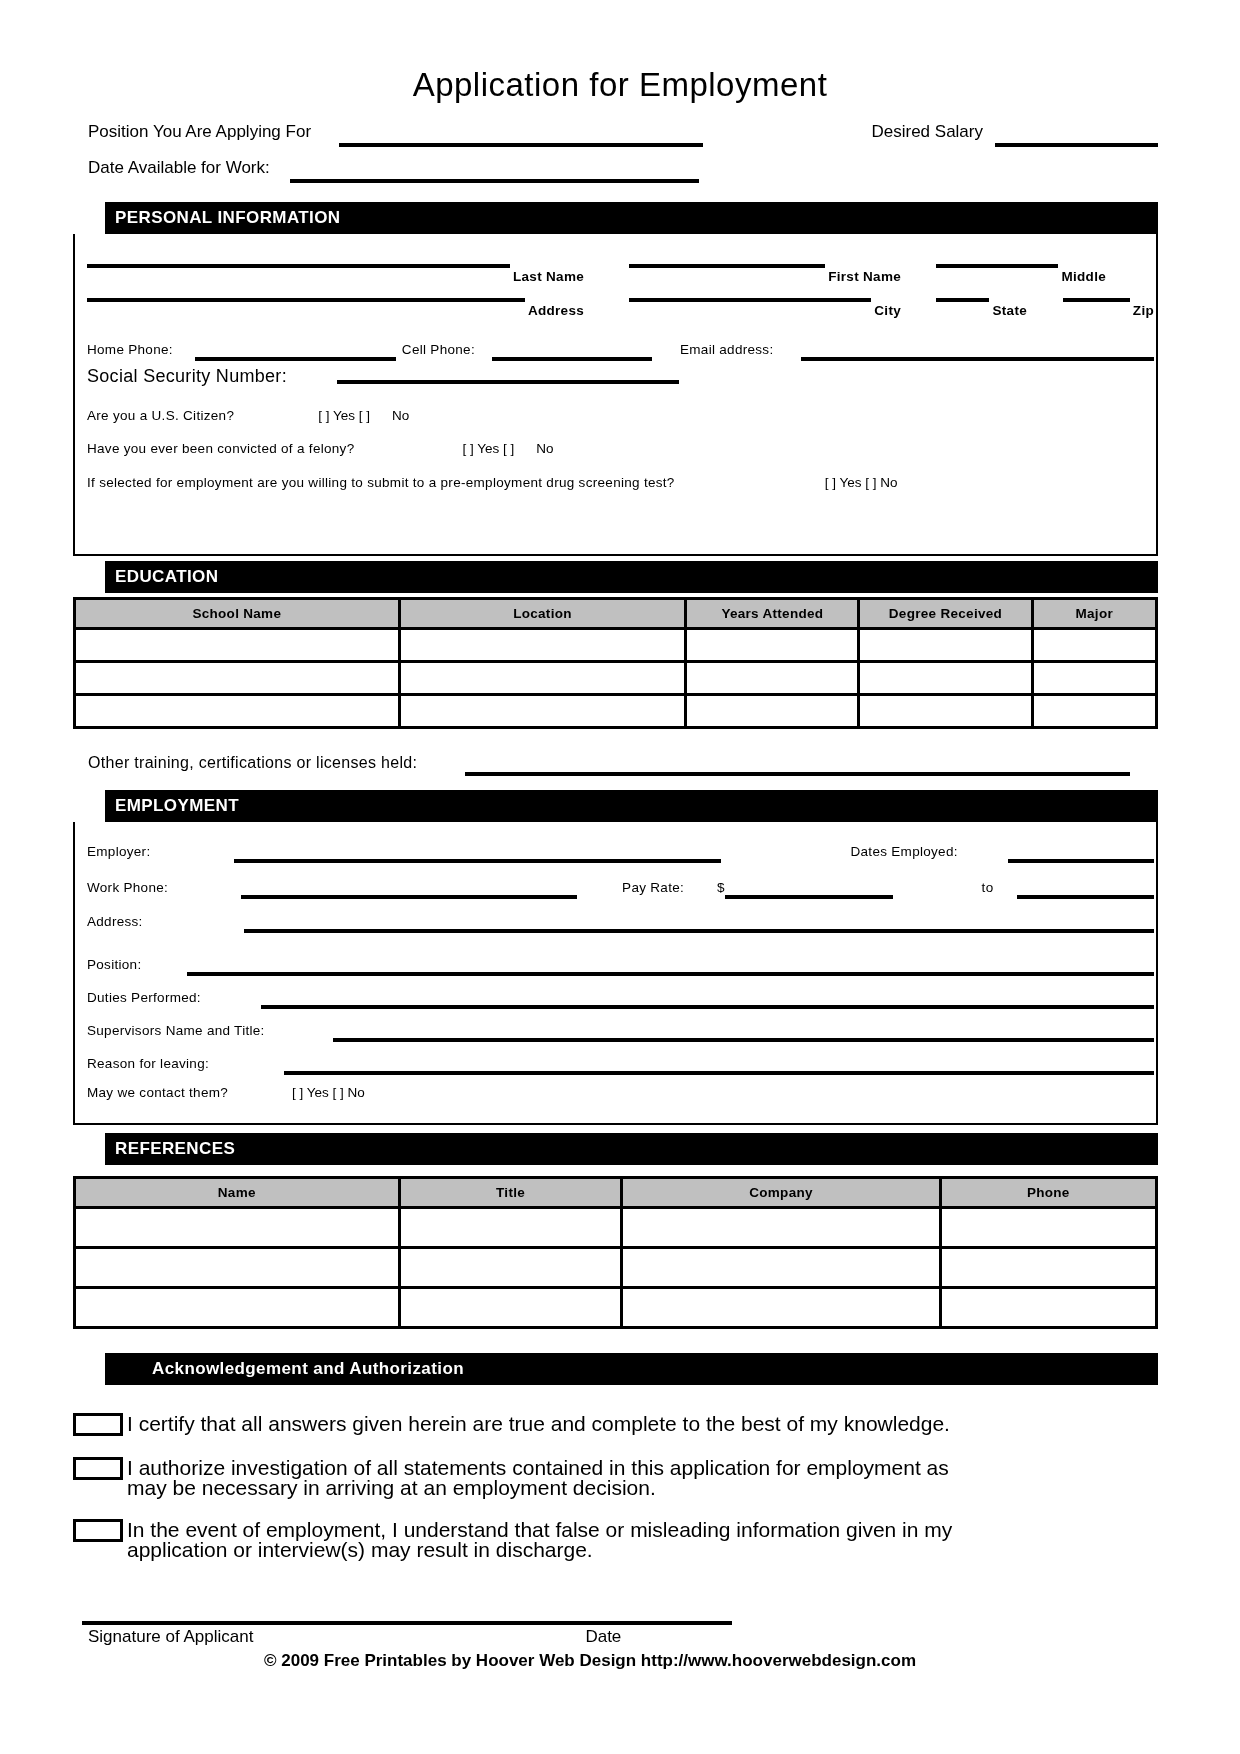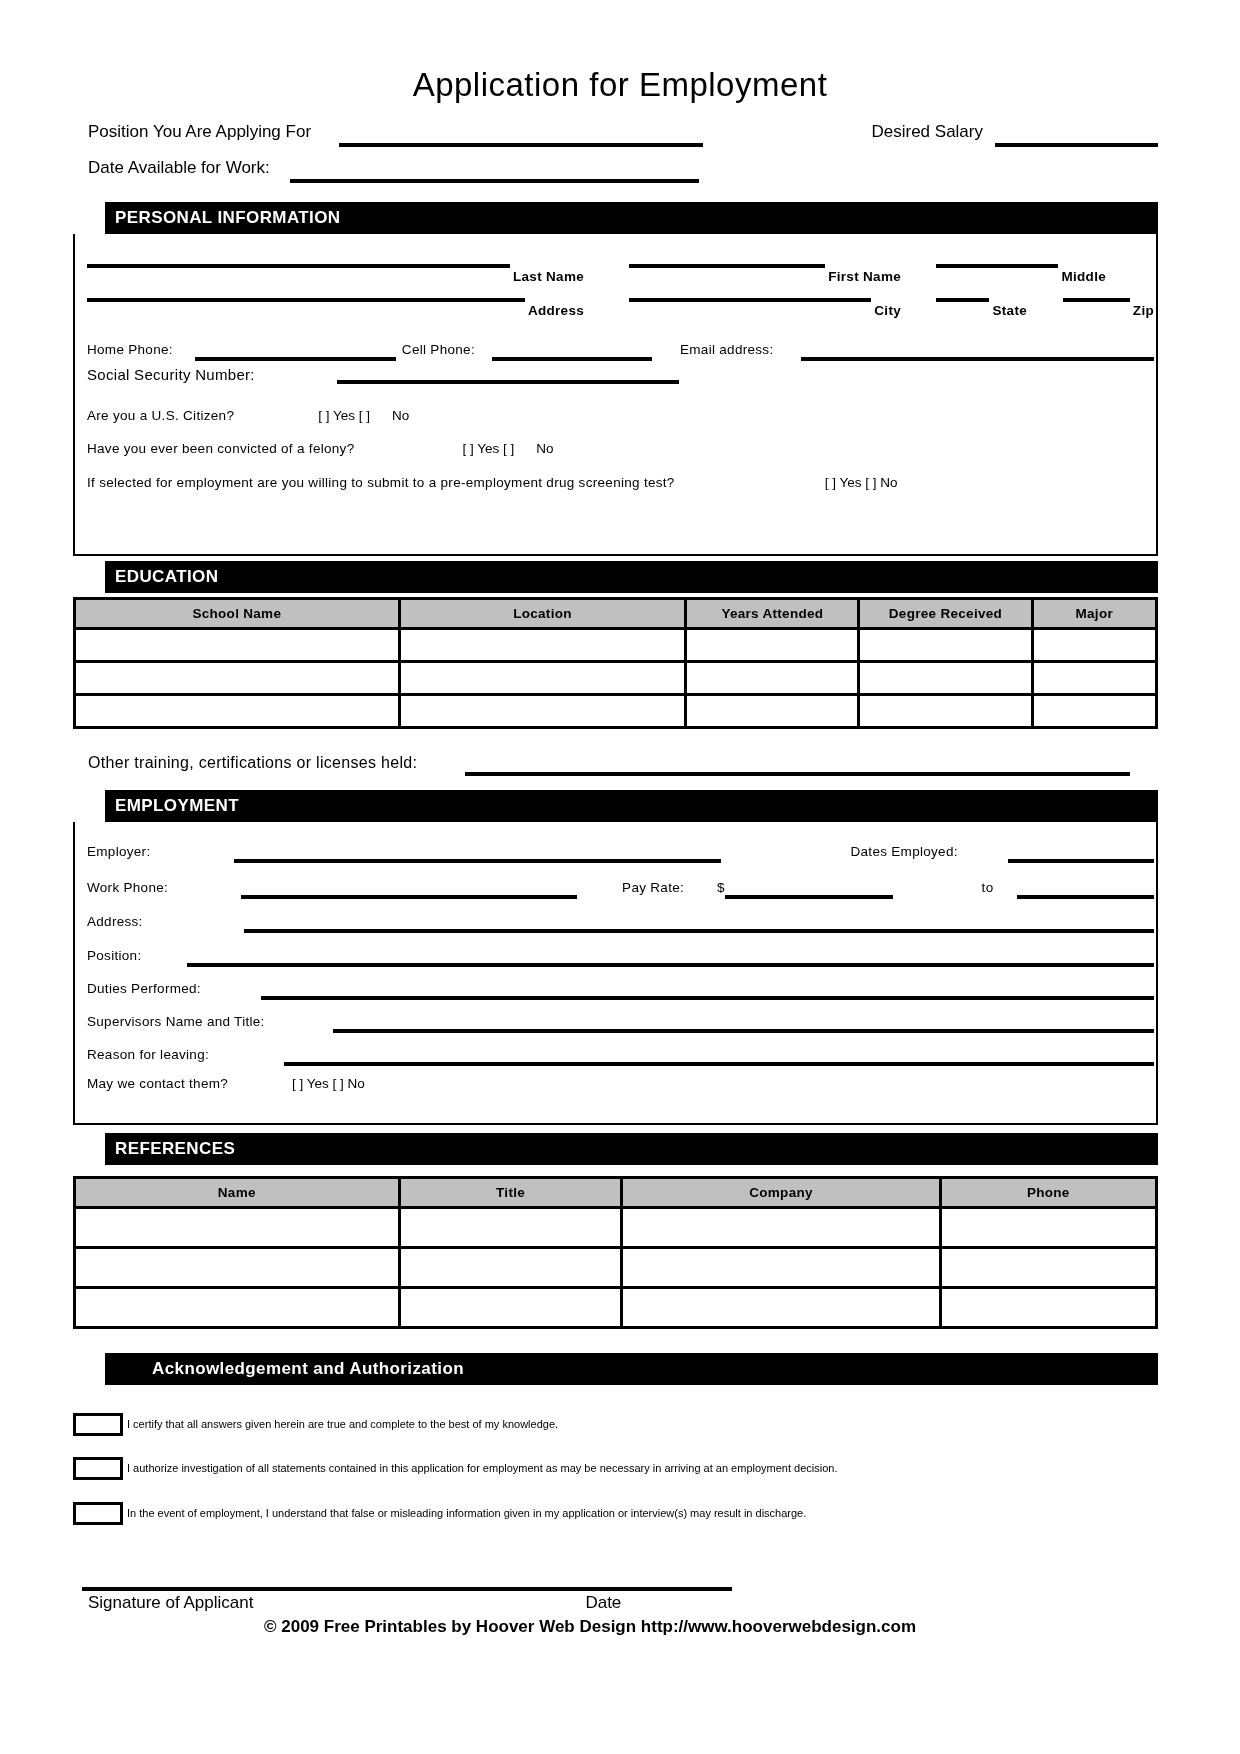--- a/index.html
+++ b/index.html
@@ -79,21 +79,21 @@
   .othertraining { display: flex; align-items: flex-end; margin-top: 25px; }
   .othertraining .blabel { font-size: 16px; padding-left: 15px; }
   .othertraining .wline { flex: 1; margin-left: 48px; margin-right: 28px; position: relative; top: 4px; }
 
   
   .ackrow { display: flex; margin-left: 73px; align-items: flex-start; }
   .ack-1 { margin-top: 28px; }
   .ack-2 { margin-top: 21px; }
   .ack-3 { margin-top: 22px; }
   .ackbox { width: 50px; height: 23px; border: 3px solid #000; flex: 0 0 auto; background: #fff; }
-  .acktext { font-size: 11px; line-height: 20px; margin-left: 4px; max-width: 850px; position: relative; top: 1px; }
+  .acktext { font-size: 21px; line-height: 20px; margin-left: 4px; max-width: 850px; position: relative; top: 1px; }
 
   
   .sigline { margin-left: 82px; width: 650px; border-bottom: 4px solid #000; margin-top: 62px; }
   .sigrow { display: flex; font-size: 17px; margin-top: 2px; }
   .sig-label { margin-left: 88px; }
   .date-label { margin-left: 332px; }
   .copyright { text-align: center; font-size: 17px; font-weight: bold; margin-top: 4px; margin-right: 60px; }
 
   
   .pt30 { padding-top: 30px; }
@@ -157,21 +157,21 @@
       <div class="inlinerow" style="margin-top:24px;">
         <span class="blabel">Home Phone:</span>
         <span class="wline" style="width:201px;margin-left:22px;"></span>
         <span class="blabel" style="margin-left:6px;">Cell Phone:</span>
         <span class="wline" style="width:160px;margin-left:17px;"></span>
         <span class="blabel" style="margin-left:28px;">Email address:</span>
         <span class="wline" style="flex:1;margin-left:28px;"></span>
       </div>
 
       <div style="position:relative;height:42px;margin-top:9px;">
-        <span class="blabel" style="position:absolute;left:0;top:0;font-size:15px;">Social Security Number:</span>
+        <span class="blabel" style="position:absolute;left:0;top:0;font-size:18px;">Social Security Number:</span>
         <span class="wline" style="position:absolute;left:250px;top:14px;width:342px;"></span>
       </div>
 
       <div class="inlinerow" style="align-items:baseline;">
         <span class="blabel">Are you a U.S. Citizen?</span>
         <span class="opt" style="margin-left:84px;">[ ] Yes [ ]</span>
         <span class="opt" style="margin-left:22px;">No</span>
       </div>
 
       <div class="inlinerow" style="align-items:baseline;margin-top:18px;">
@@ -252,21 +252,21 @@
         <span class="blabel" style="margin-left:89px;">to</span>
         <span class="wline" style="flex:1;margin-left:24px;"></span>
       </div>
 
       <div class="inlinerow" style="margin-top:19px;">
         <span class="blabel">Address:</span>
         <span class="wline" style="flex:1;margin-left:101px;"></span>
       </div>
 
 
-      <div class="inlinerow" style="margin-top:19px;">
+      <div class="inlinerow" style="margin-top:28px;">
         <span class="blabel">Position:</span>
         <span class="wline" style="flex:1;margin-left:46px;"></span>
       </div>
 
       <div class="inlinerow" style="margin-top:18px;">
         <span class="blabel">Duties Performed:</span>
         <span class="wline" style="flex:1;margin-left:60px;"></span>
       </div>
 
       <div class="inlinerow" style="margin-top:18px;">

